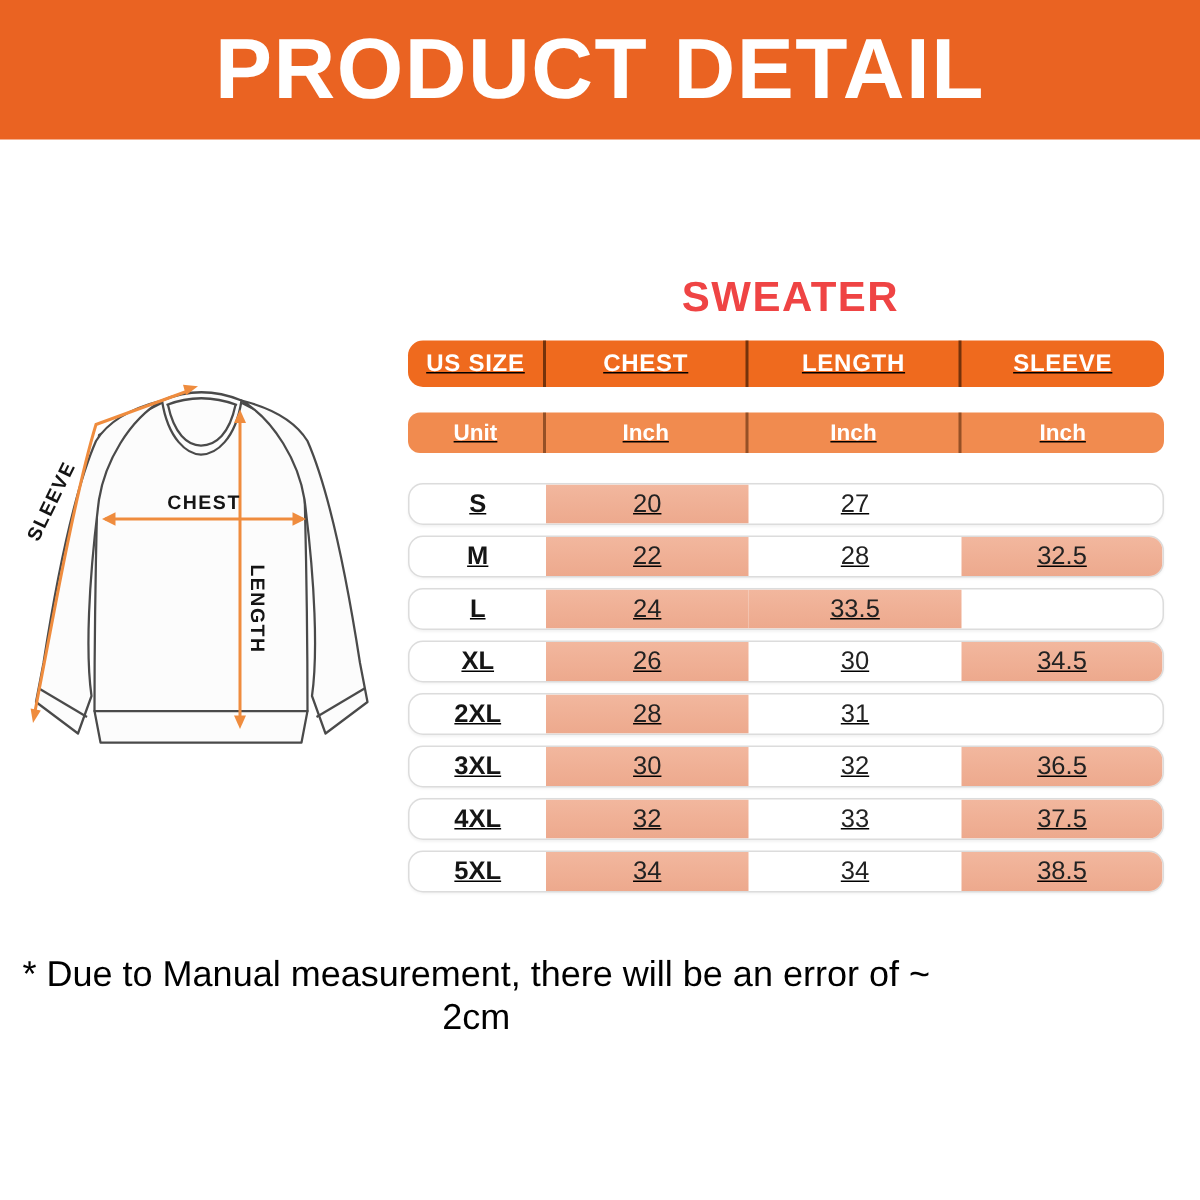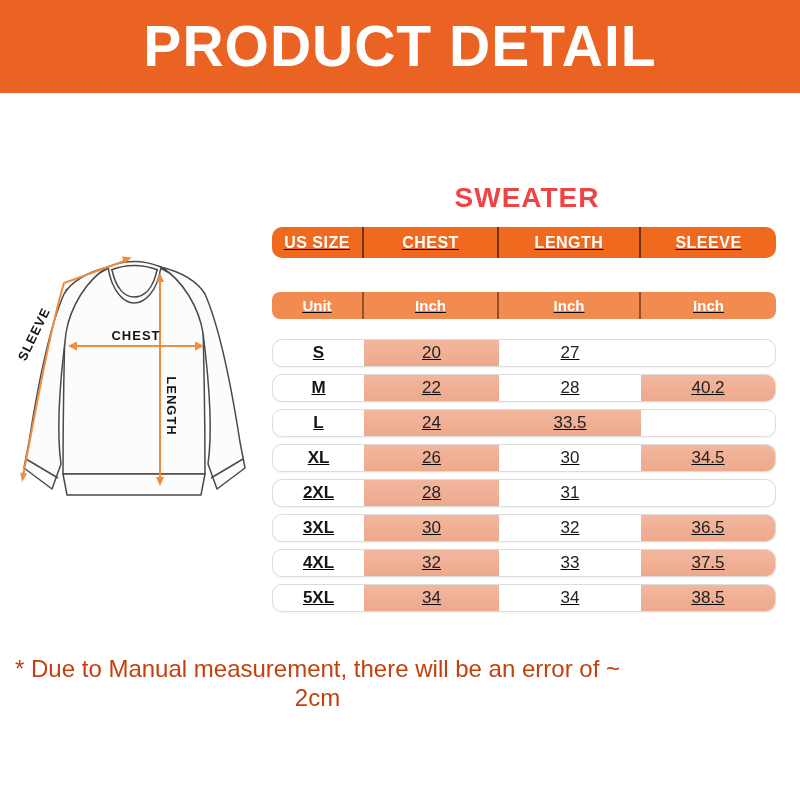--- a/index.html
+++ b/index.html
@@ -37,21 +37,21 @@
     display:grid; grid-template-columns:92px 135px 142px 135px;
   }
   .thead .hcell {
     display:flex; align-items:center; justify-content:center;
     color:#fff; font-size:16px; font-weight:700; letter-spacing:0.5px;
     border-right:2px solid rgba(75,32,6,0.75);
   }
   .thead .hcell:last-child { border-right:none; }
 
   .unit-row {
-    margin-top:34px; height:27px; background:#F18B4F; border-radius:8px;
+    margin-top:17px; height:27px; background:#F18B4F; border-radius:8px;
     display:grid; grid-template-columns:92px 135px 142px 135px;
   }
   .unit-row .ucell {
     display:flex; align-items:center; justify-content:center;
     color:#fff; font-size:15px; font-weight:700;
     border-right:2px solid rgba(75,32,6,0.55);
   }
   .unit-row .ucell:last-child { border-right:none; }
 
   .rows { margin-top:20px; }
@@ -65,21 +65,21 @@
   .cell {
     display:flex; align-items:center; justify-content:center;
     font-size:17px; color:#222;
   }
   .cell.size { font-weight:700; color:#151515; }
   .cell.highlight { background:linear-gradient(180deg,#F2B79E 0%,#EDA98D 100%); }
 
   
   .footnote {
     position:absolute; left:0; top:636px; width:635px;
-    text-align:center; font-size:24px; color:#c2410c; line-height:1.2;margin-top:19px;
+    text-align:center; font-size:24px; color:#000000; line-height:1.2;
   }
 </style>
 </head>
 <body>
 
 <div class="banner">
   <div class="banner-title">PRODUCT DETAIL</div>
 </div>
 
 <svg class="sweater-svg" viewBox="0 0 252 292">
@@ -140,21 +140,21 @@
   <div class="row">
     <div class="cell size">S</div>
     <div class="cell highlight">20</div>
     <div class="cell">27</div>
   </div>
 
   <div class="row">
     <div class="cell size">M</div>
     <div class="cell highlight">22</div>
     <div class="cell">28</div>
-    <div class="cell highlight">40.2</div>
+    <div class="cell highlight">32.5</div>
   </div>
 
   <div class="row">
     <div class="cell size">L</div>
     <div class="cell highlight">24</div>
     <div class="cell highlight">33.5</div>
   </div>
 
   <div class="row">
     <div class="cell size">XL</div>

